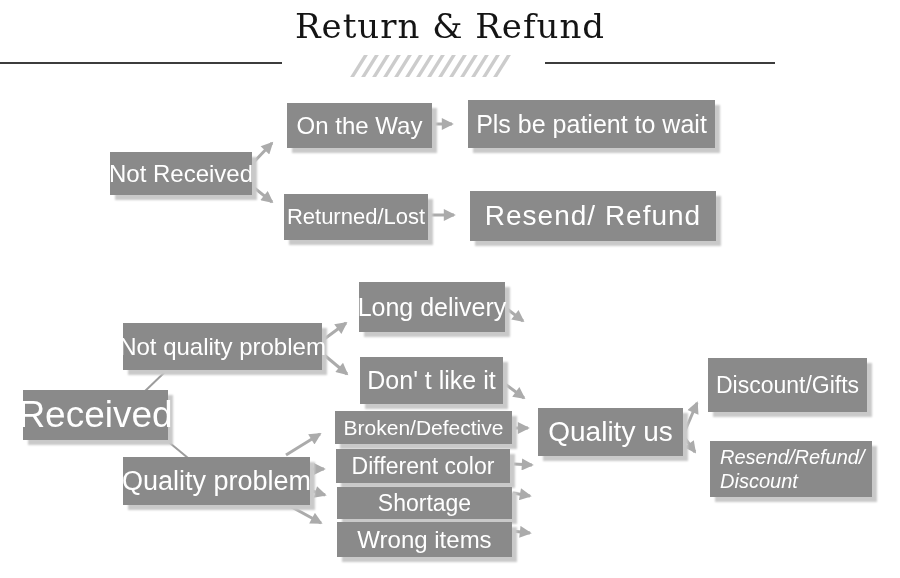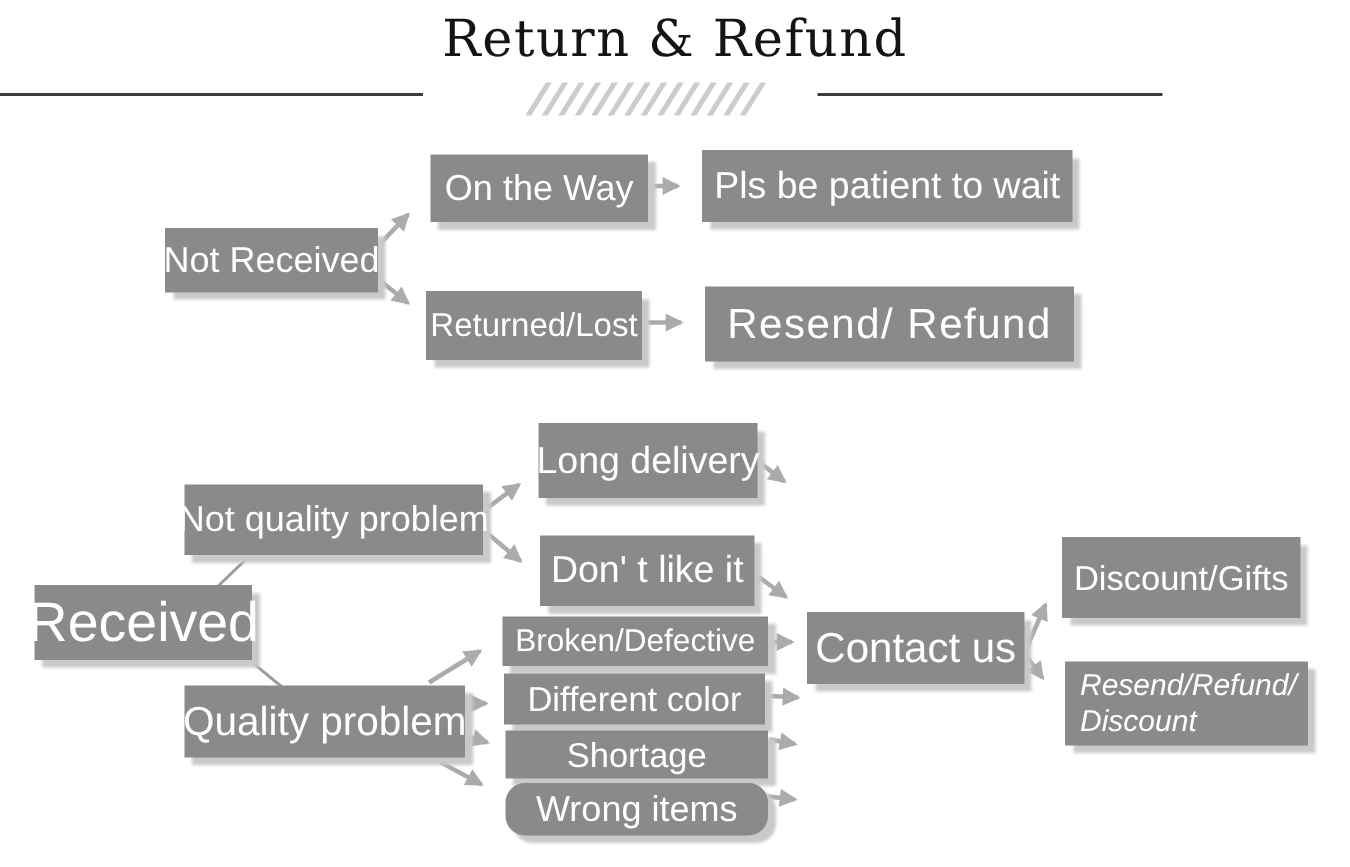--- a/index.html
+++ b/index.html
@@ -63,21 +63,21 @@
   #n-returned-lost{left:284px;top:194px;width:144px;height:46px;font-size:22px;}
   #n-resend-refund{left:470px;top:191px;width:246px;height:50px;font-size:28px;letter-spacing:1px;}
   #n-received    {left:23px;top:390px;width:145px;height:50px;font-size:37px;}
   #n-not-quality {left:123px;top:323px;width:199px;height:47px;font-size:24px;}
   #n-long-delivery{left:359px;top:282px;width:146px;height:50px;font-size:25px;}
   #n-dont-like   {left:360px;top:357px;width:143px;height:47px;font-size:25px;}
   #n-quality     {left:123px;top:457px;width:187px;height:48px;font-size:27px;}
   #n-broken      {left:335px;top:411px;width:177px;height:33px;font-size:21px;}
   #n-different   {left:336px;top:449px;width:174px;height:34px;font-size:23px;}
   #n-shortage    {left:337px;top:487px;width:175px;height:32px;font-size:23px;}
-  #n-wrong       {left:337px;top:522px;width:175px;height:35px;font-size:24px;border-radius:13px;}
+  #n-wrong       {left:337px;top:522px;width:175px;height:35px;font-size:24px;}
   #n-contact     {left:538px;top:408px;width:145px;height:48px;font-size:28px;}
   #n-discount-gifts{left:708px;top:358px;width:159px;height:54px;font-size:23px;}
   #n-rrd{
     left:710px;top:441px;width:152px;height:56px;font-size:20px;
     white-space:normal;justify-content:flex-start;text-align:left;
     padding-left:10px;line-height:1.2;font-style:italic;
   }
   
   #arrow-layer{position:absolute;left:0;top:0;width:900px;height:578px;}
   .arrow{stroke:#ababab;stroke-width:3;}
@@ -143,17 +143,17 @@
   <div class="node" id="n-resend-refund">Resend/ Refund</div>
   <div class="node" id="n-received">Received</div>
   <div class="node" id="n-not-quality">Not quality problem</div>
   <div class="node" id="n-long-delivery">Long delivery</div>
   <div class="node" id="n-dont-like">Don' t like it</div>
   <div class="node" id="n-quality">Quality problem</div>
   <div class="node" id="n-broken">Broken/Defective</div>
   <div class="node" id="n-different">Different color</div>
   <div class="node" id="n-shortage">Shortage</div>
   <div class="node" id="n-wrong">Wrong items</div>
-  <div class="node" id="n-contact">Contact us</div>
+  <div class="node" id="n-contact">Quality us</div>
   <div class="node" id="n-discount-gifts">Discount/Gifts</div>
   <div class="node" id="n-rrd">Resend/Refund/ Discount</div>
 
 </div>
 
 </body></html>

